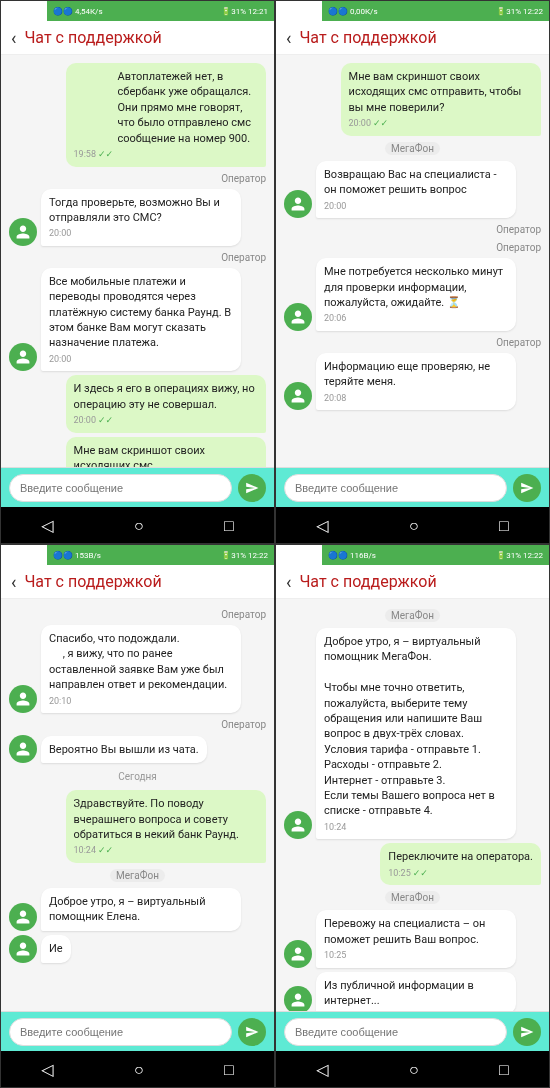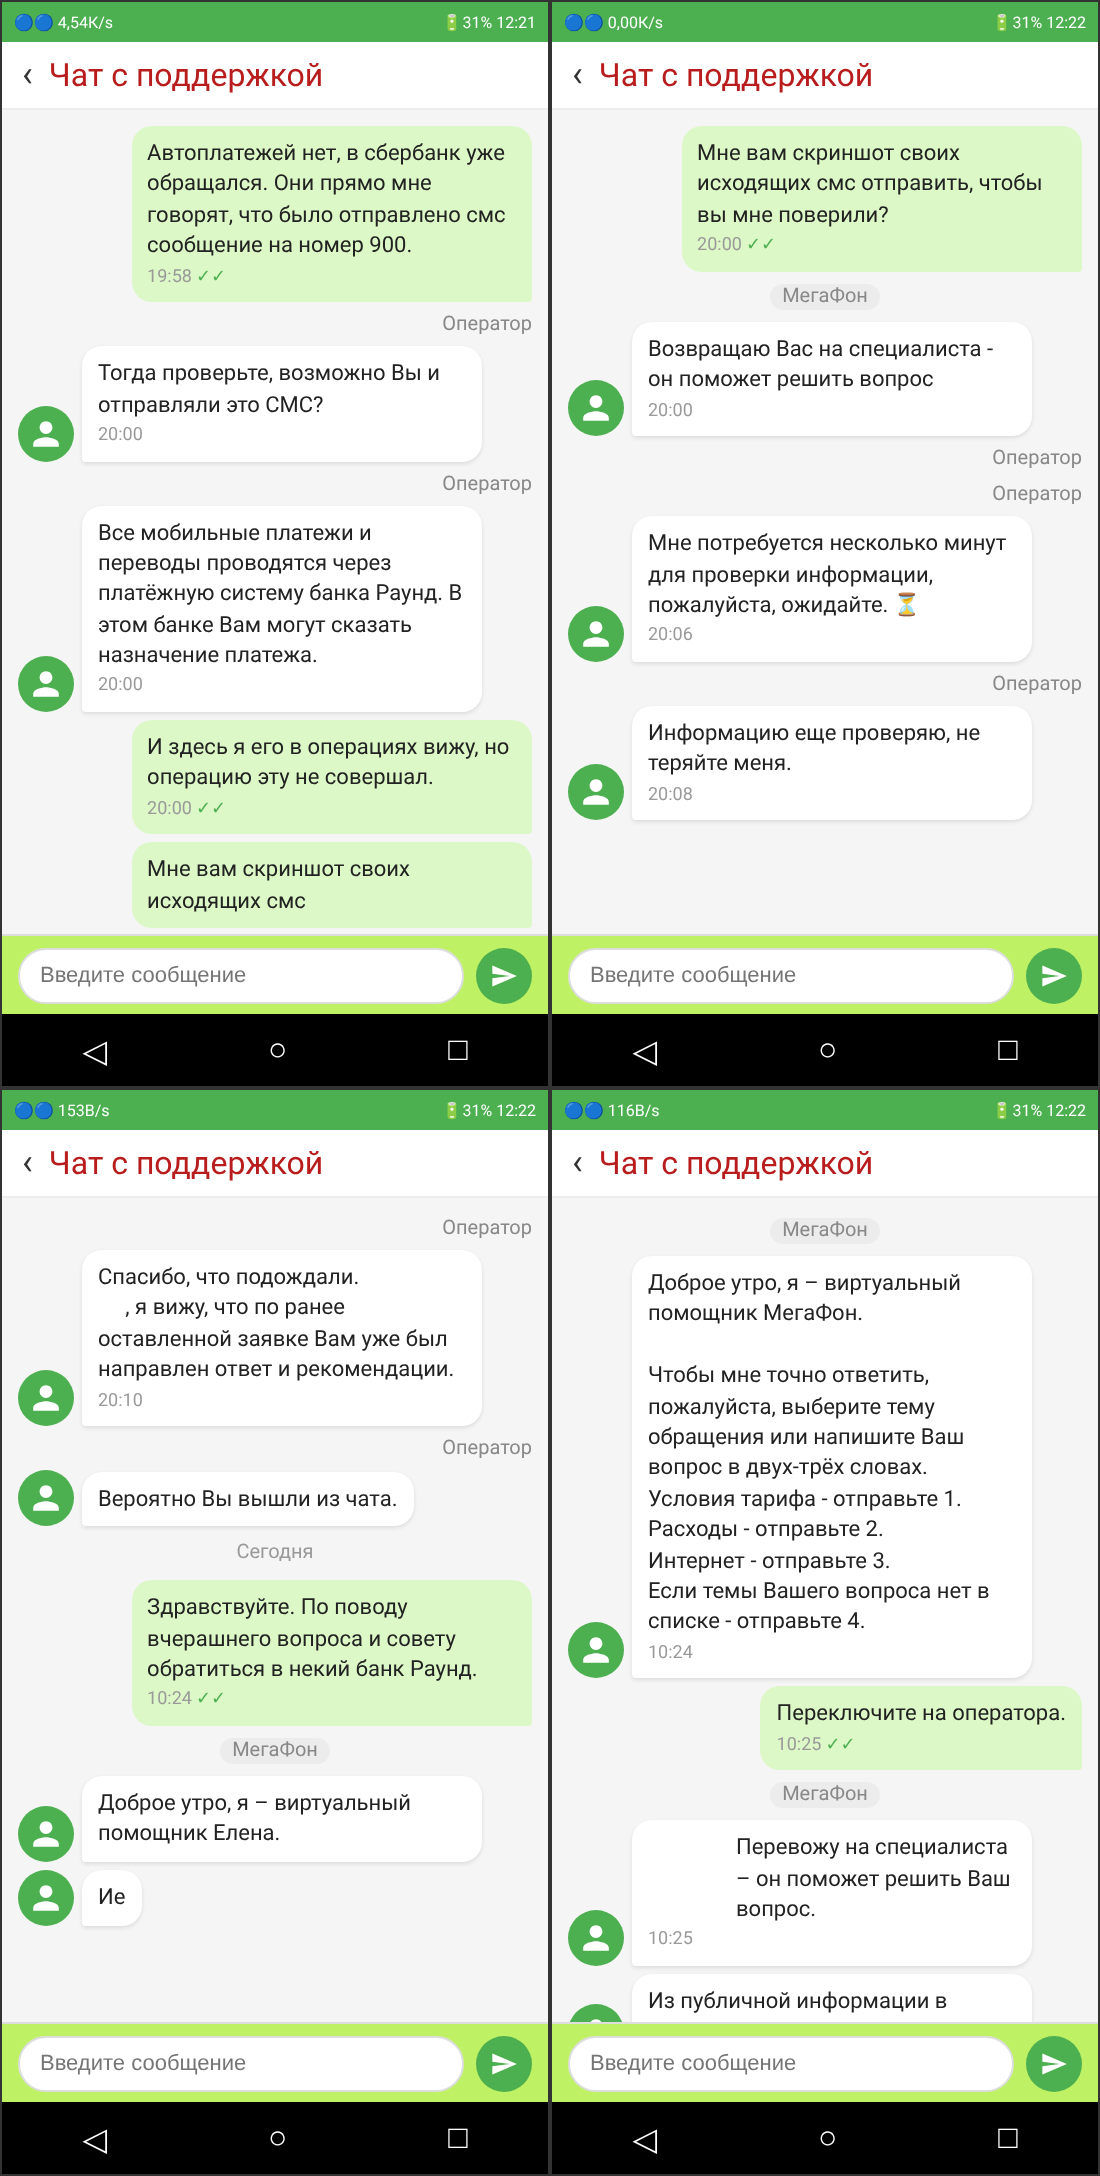--- a/index.html
+++ b/index.html
@@ -33,20 +33,21 @@
     .status-bar {
       height: 20px;
       background: #4caf50;
       display: flex;
       align-items: center;
       justify-content: space-between;
       padding: 0 6px;
       font-size: 9px;
       color: #fff;
       flex-shrink: 0;
+      margin-left: 46px;
     }
 
     
     .chat-header {
       background: #fff;
       padding: 6px 10px 6px 10px;
       display: flex;
       align-items: center;
       gap: 8px;
       border-bottom: 1px solid #eee;
@@ -136,21 +137,21 @@
       display: flex;
       align-items: center;
       justify-content: flex-start;
       gap: 2px;
     }
     .check { color: #4caf50; font-size: 9px; }
 
     
     .input-bar {
       height: 40px;
-      background: #bef264;
+      background: #5eead4;
       display: flex;
       align-items: center;
       padding: 0 8px;
       gap: 6px;
       border-top: 1px solid #ddd;
       flex-shrink: 0;
     }
     .input-field {
       flex: 1;
       height: 28px;
@@ -214,21 +215,21 @@
         <span style="font-size:8px;">🔵🔵 4,54К/s</span>
         <span style="font-size:8px;">🔋31% 12:21</span>
       </div>
       <div class="chat-header">
     <span class="back-arrow">‹</span>
     <span class="chat-title">Чат с поддержкой</span>
   </div>
       <div class="messages">
         <div class="msg-row outgoing">
           <div class="bubble outgoing">
-            <div style="white-space: pre-wrap;">Автоплатежей нет, в сбербанк уже обращался. Они прямо мне говорят, что было отправлено смс сообщение на номер 900.</div>
+            <div style="white-space: pre-wrap; margin-left: 44px;">Автоплатежей нет, в сбербанк уже обращался. Они прямо мне говорят, что было отправлено смс сообщение на номер 900.</div>
             <div class="time">19:58 <span class="check">✓✓</span></div>
           </div>
         </div>
         <div class="sender-label left-label">Оператор</div>
         <div class="msg-row incoming">
           <div class="avatar">
             <svg viewBox="0 0 24 24" fill="white">
               <path d="M12 12c2.7 0 4.8-2.1 4.8-4.8S14.7 2.4 12 2.4 7.2 4.5 7.2 7.2 9.3 12 12 12zm0 2.4c-3.2 0-9.6 1.6-9.6 4.8v2.4h19.2v-2.4c0-3.2-6.4-4.8-9.6-4.8z"></path>
             </svg>
           </div>
@@ -455,21 +456,21 @@
           </div>
         </div>
         <div class="megafon-label">МегаФон</div>
         <div class="msg-row incoming">
           <div class="avatar">
             <svg viewBox="0 0 24 24" fill="white">
               <path d="M12 12c2.7 0 4.8-2.1 4.8-4.8S14.7 2.4 12 2.4 7.2 4.5 7.2 7.2 9.3 12 12 12zm0 2.4c-3.2 0-9.6 1.6-9.6 4.8v2.4h19.2v-2.4c0-3.2-6.4-4.8-9.6-4.8z"></path>
             </svg>
           </div>
           <div class="bubble incoming">
-            <div style="white-space: pre-wrap; margin-left: 44px;">Перевожу на специалиста – он поможет решить Ваш вопрос.</div>
+            <div style="white-space: pre-wrap;">Перевожу на специалиста – он поможет решить Ваш вопрос.</div>
             <div class="time">10:25</div>
           </div>
         </div>
         <div class="msg-row incoming">
           <div class="avatar">
             <svg viewBox="0 0 24 24" fill="white">
               <path d="M12 12c2.7 0 4.8-2.1 4.8-4.8S14.7 2.4 12 2.4 7.2 4.5 7.2 7.2 9.3 12 12 12zm0 2.4c-3.2 0-9.6 1.6-9.6 4.8v2.4h19.2v-2.4c0-3.2-6.4-4.8-9.6-4.8z"></path>
             </svg>
           </div>
           <div class="bubble incoming">

